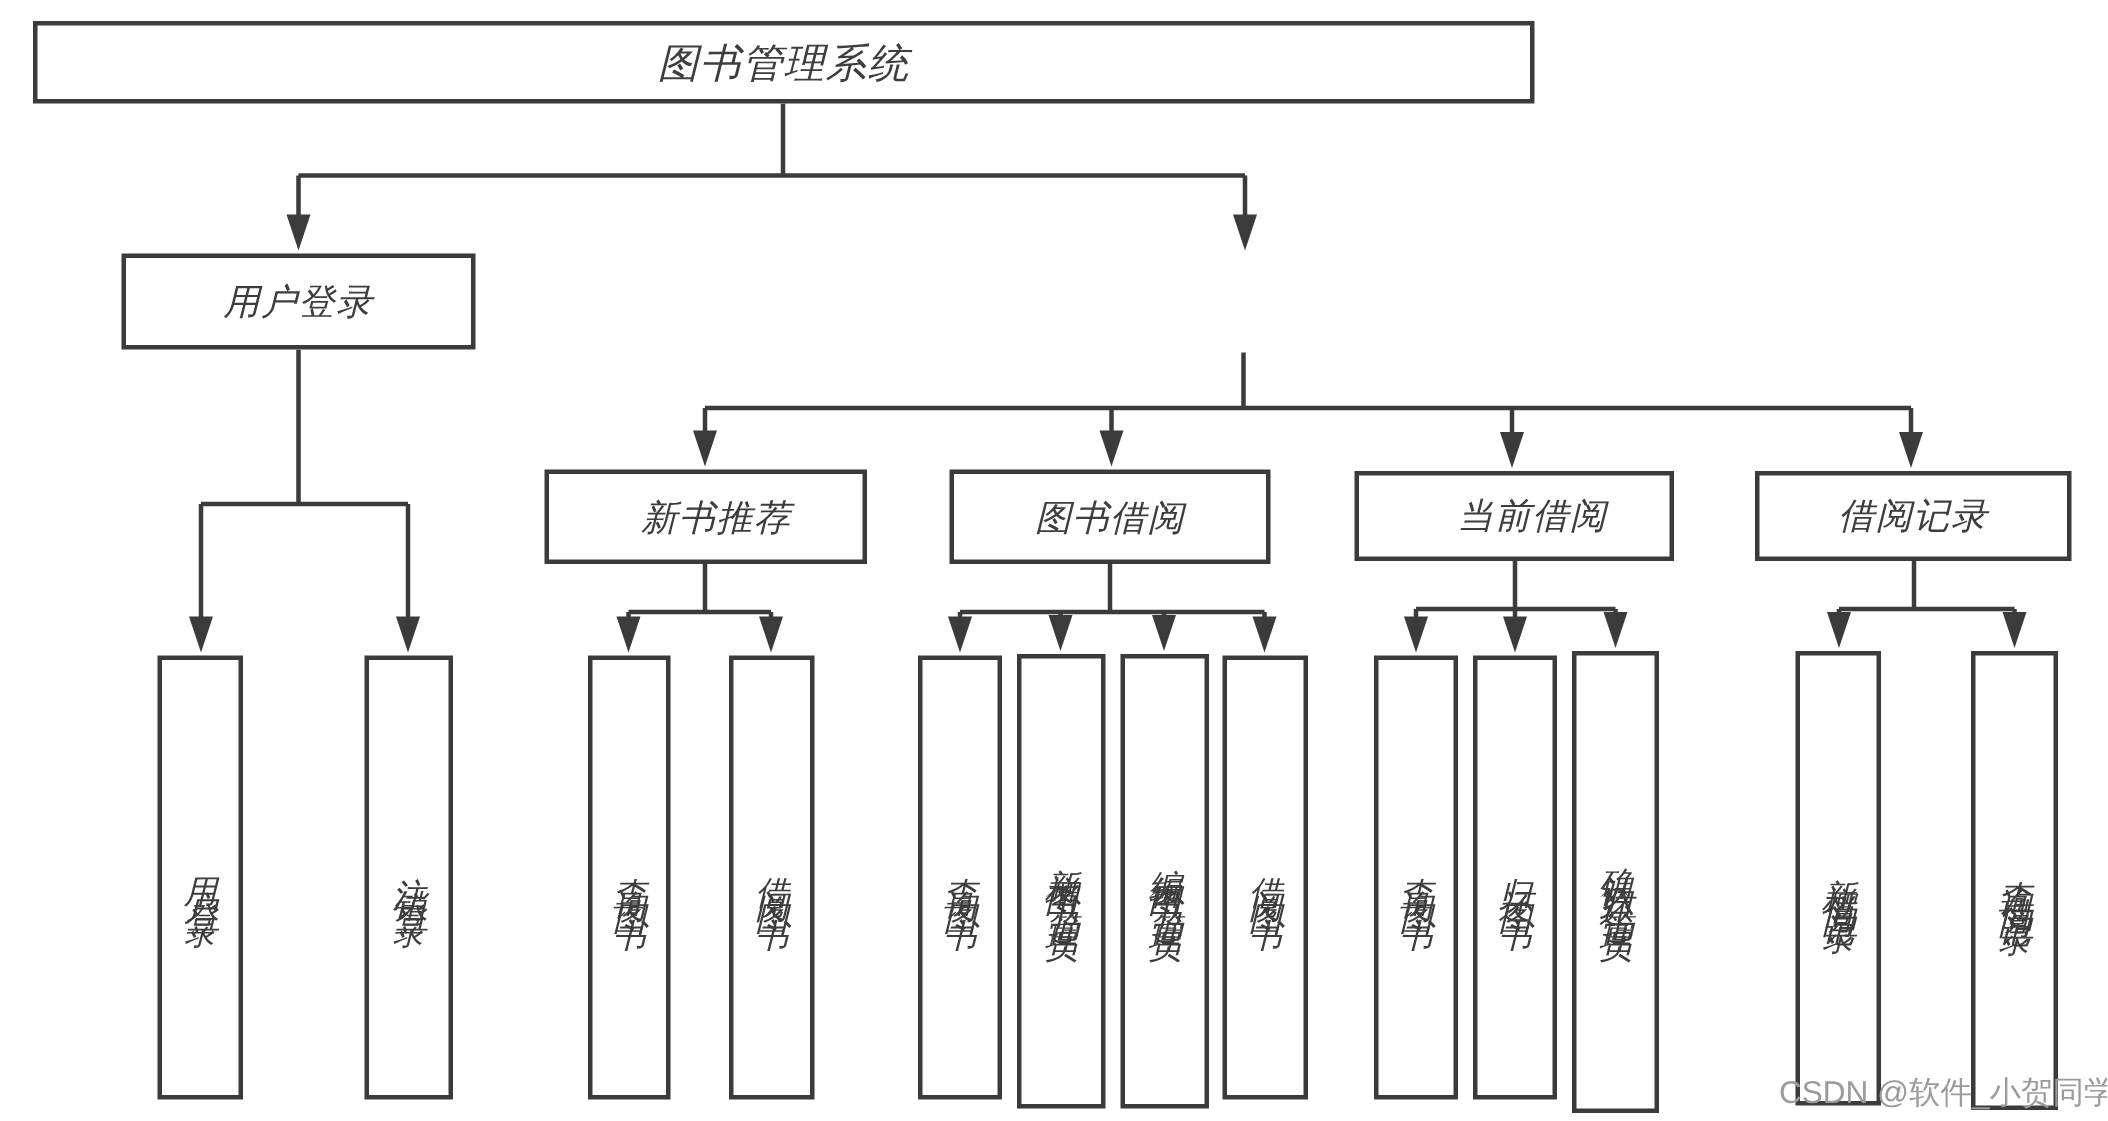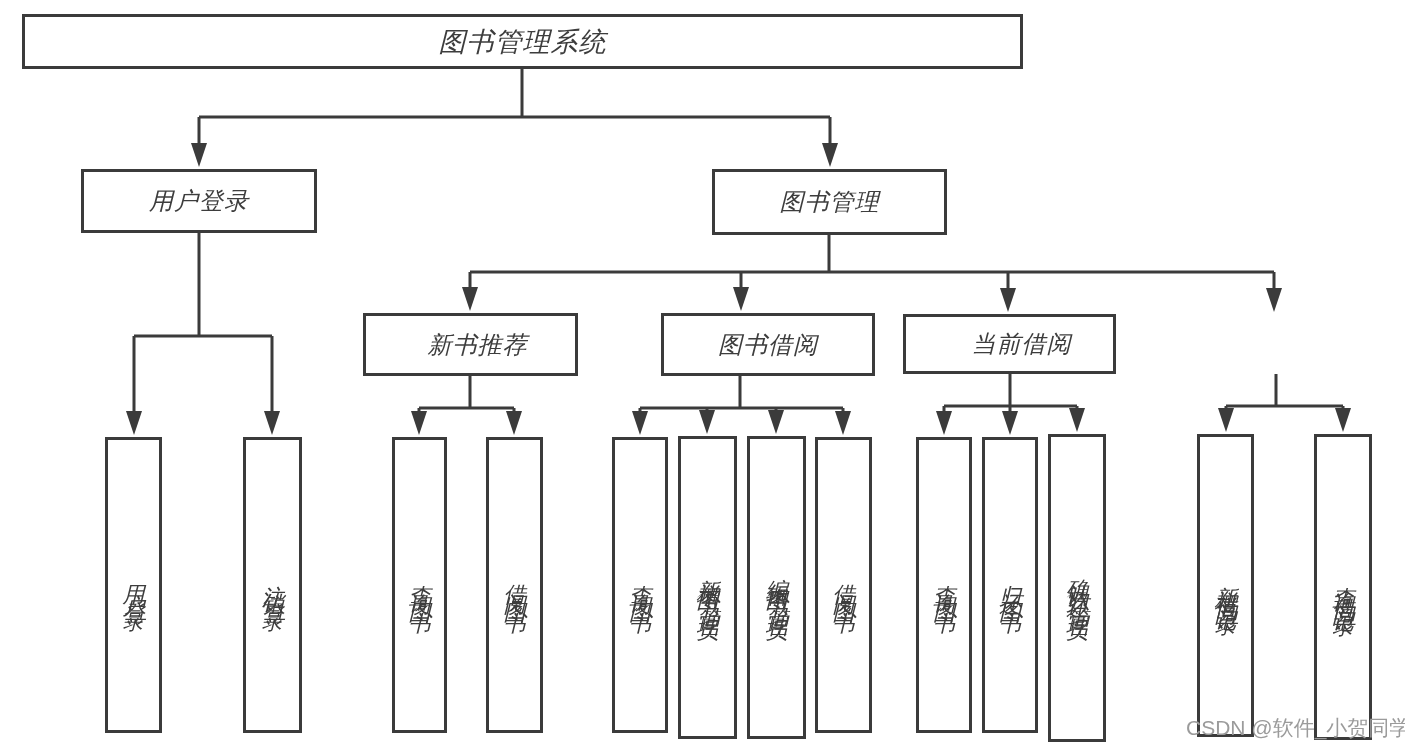--- a/index.html
+++ b/index.html
@@ -47,21 +47,21 @@
     line-height: 1;
     white-space: nowrap;
   }
   .vlong .vlabel { letter-spacing: 6px; }
 
   
   .n-root  { left: 22px;  top: 14px;  width: 1001px; height: 55px; }
   .n-ulog  { left: 81px;  top: 169px; width: 236px;  height: 64px; }
   .n-bmgmt { left: 712px; top: 169px; width: 235px;  height: 66px; }
   .n-nbr   { left: 363px; top: 313px; width: 215px;  height: 63px; padding-left: 14px; }
-  .n-bb    { left: 633px; top: 313px; width: 214px;  height: 63px; margin-left: 28px; }
+  .n-bb    { left: 633px; top: 313px; width: 214px;  height: 63px; }
   .n-cb    { left: 903px; top: 314px; width: 213px;  height: 60px; padding-left: 24px; }
   .n-br    { left: 1170px;top: 314px; width: 211px;  height: 60px; }
 
   .l-ulogin  { left: 105px;  top: 437px; width: 57px; height: 296px; }
   .l-logout  { left: 243px;  top: 437px; width: 59px; height: 296px; }
   .l-nbq     { left: 392px;  top: 437px; width: 55px; height: 296px; }
   .l-nbb     { left: 486px;  top: 437px; width: 57px; height: 296px; }
   .l-bbq     { left: 612px;  top: 437px; width: 56px; height: 296px; }
   .l-bbadd   { left: 678px;  top: 436px; width: 59px; height: 303px; }
   .l-bbedit  { left: 747px;  top: 436px; width: 59px; height: 303px; }
@@ -127,32 +127,32 @@
     </g>
   </svg>
 
   <div class="node root n-root">
     <span class="hlabel">图书管理系统</span>
   </div>
 
   <div class="node n-ulog">
     <span class="hlabel">用户登录</span>
   </div>
-  <div class="node n-bmgmt">
-    <span class="hlabel">图书管理</span>
-  </div>
 
   <div class="node n-nbr">
     <span class="hlabel">新书推荐</span>
   </div>
   <div class="node n-bb">
     <span class="hlabel">图书借阅</span>
   </div>
   <div class="node n-cb">
     <span class="hlabel">当前借阅</span>
+  </div>
+  <div class="node n-br">
+    <span class="hlabel">借阅记录</span>
   </div>
 
   <div class="node l-ulogin">
     <span class="vlabel">用户登录</span>
   </div>
   <div class="node l-logout">
     <span class="vlabel">注销登录</span>
   </div>
 
   <div class="node l-nbq">

